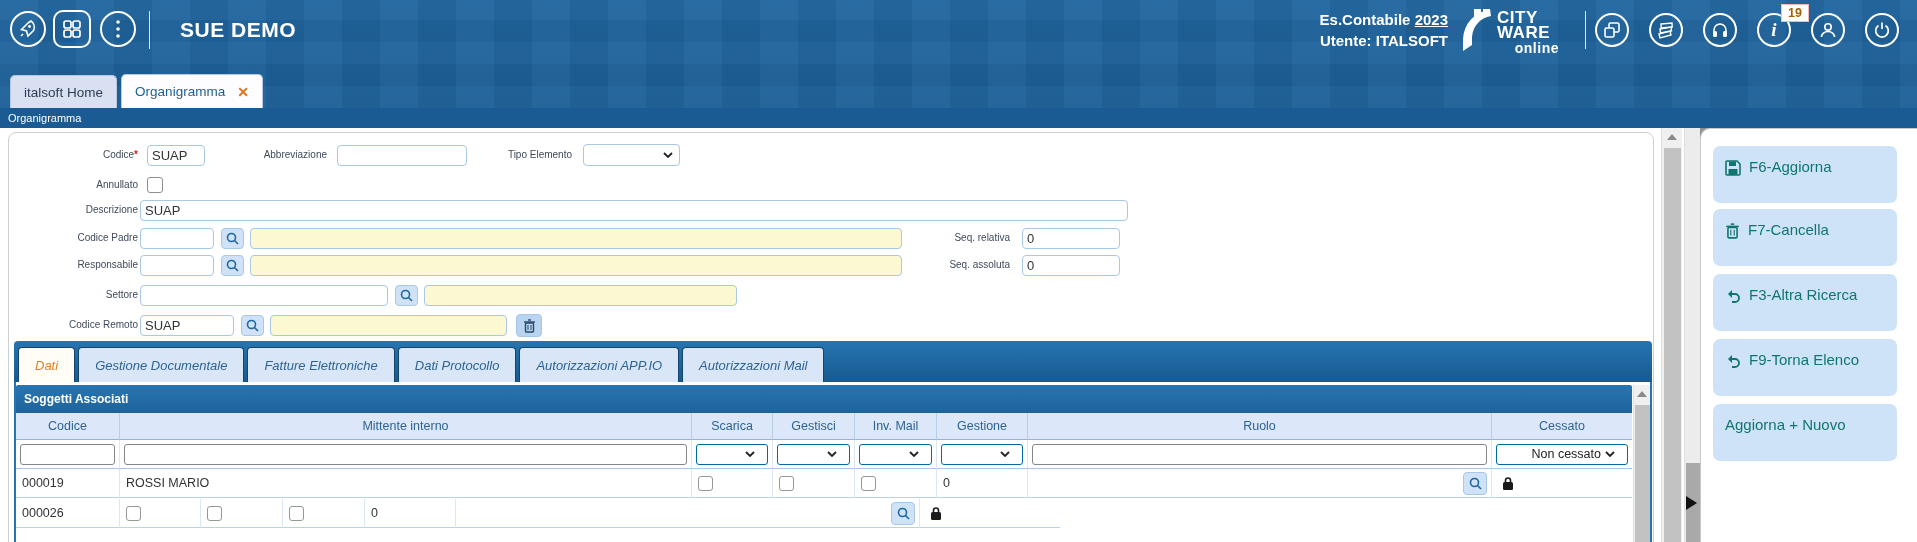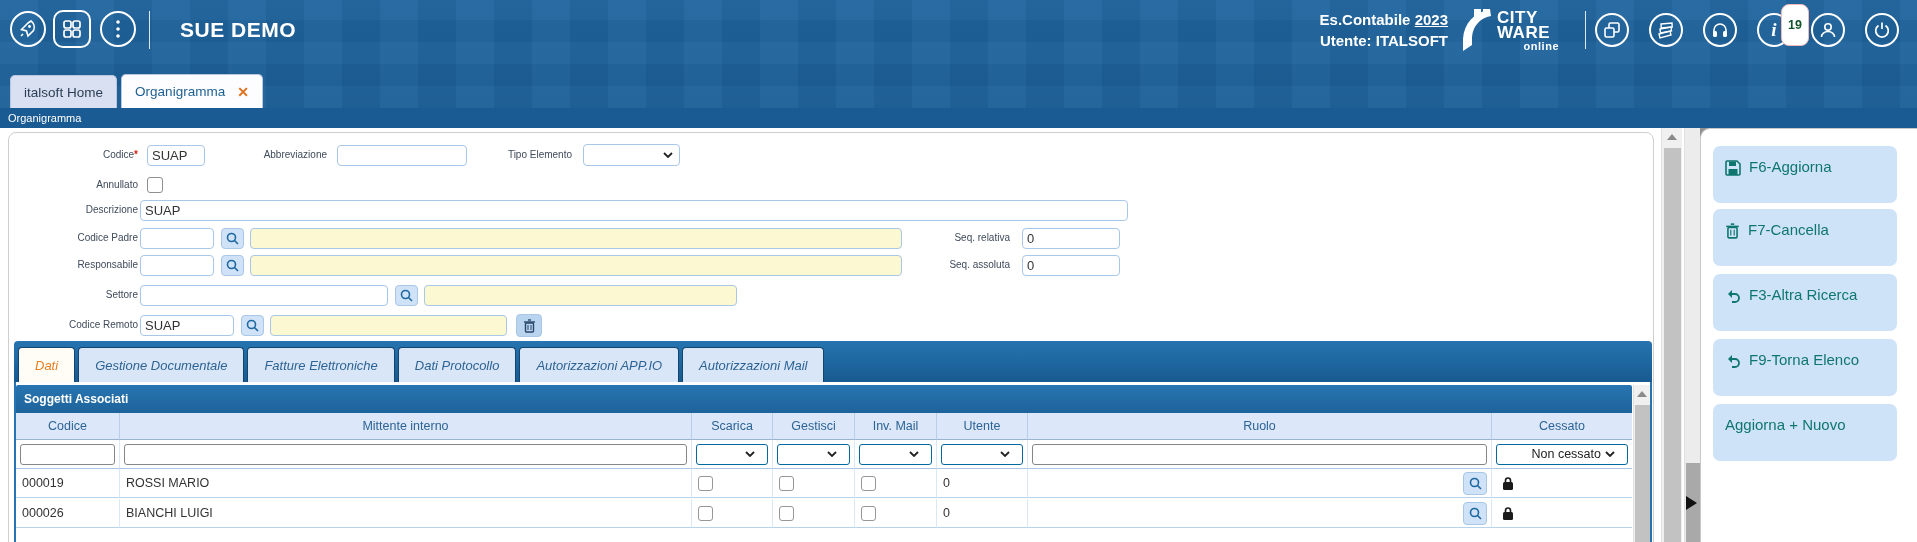--- a/index.html
+++ b/index.html
@@ -15,23 +15,23 @@
      repeating-linear-gradient(0deg, rgba(255,255,255,.02) 0 22px, rgba(0,0,0,.03) 22px 44px); }
   .circle-btn { width:36px; height:36px; border:2px solid #fff; border-radius:50%;
     display:flex; align-items:center; justify-content:center; color:#fff; cursor:pointer; }
   .sq-btn { width:38px; height:38px; border:2px solid #fff; border-radius:10px;
     display:flex; align-items:center; justify-content:center; color:#fff; cursor:pointer; }
   .hdr-divider { width:1px; background:rgba(255,255,255,.85); }
   .app-title { color:#fff; font-size:21px; font-weight:bold; letter-spacing:.5px; }
   .ctx { color:#fff; font-size:15px; font-weight:bold; text-align:right; line-height:21px; }
   .ctx u { text-decoration:underline; }
   .logo-txt { color:#fff; font-weight:bold; line-height:15px; font-size:17px; letter-spacing:.5px; }
-  .logo-online { color:#fff; font-size:11px; font-weight:bold; letter-spacing:.5px; }
-  .badge { background:#fff; color:#14532d; font-size:12.5px; font-weight:bold;
-    border-radius:8px; padding:13px 6px; border:1px solid #f3b9b9; }
+  .logo-online { color:#fff; font-size:14px; font-weight:bold; letter-spacing:.5px; }
+  .badge { background:#fff; color:#a16207; font-size:12.5px; font-weight:bold;
+    border-radius:0; padding:1px 6px; border:1px solid #f3b9b9; }
   
   .tab { position:absolute; border-radius:5px 5px 0 0; font-size:13.5px;
     display:flex; align-items:center; justify-content:center; cursor:pointer; }
   .tab.inactive { background:#d8e0f2; color:#2c3e55; border:1px solid #b9c6df; border-bottom:none; }
   .tab.active { background:#fdfdff; color:#1e5f93; border:1px solid #b9c6df; border-bottom:none; }
   .tab-close { color:#e2711d; font-weight:bold; font-size:14px; margin-left:12px; cursor:pointer; }
   .crumb-bar { left:0; top:108px; width:1917px; height:20px; background:#1a5b93;
     color:#fff; font-size:11px; line-height:20px; padding-left:8px; }
   
   .main-panel { left:8px; top:132px; width:1646px; height:420px; background:#fff;
@@ -273,21 +273,21 @@
 
 <div class="abs table-wrap">
   <div class="sog-bar">Soggetti Associati</div>
 
   <div class="trow" style="top:31px;">
     <div class="hcell" style="width:104px;">Codice</div>
     <div class="hcell" style="width:572px;">Mittente interno</div>
     <div class="hcell" style="width:81px;">Scarica</div>
     <div class="hcell" style="width:82px;">Gestisci</div>
     <div class="hcell" style="width:82px;">Inv. Mail</div>
-    <div class="hcell" style="width:91px;">Utente</div>
+    <div class="hcell" style="width:91px;">Gestione</div>
     <div class="hcell" style="width:464px;">Ruolo</div>
     <div class="hcell" style="width:140px;border-right:none;">Cessato</div>
   </div>
 
   <div class="trow" style="top:58px;">
     <div class="fcell" style="width:104px;">
         <input class="filt-in" value="" style="">
       </div>
     <div class="fcell" style="width:572px;">
         <input class="filt-in" value="" style="">
@@ -358,21 +358,20 @@
     <div class="dcell" style="width:140px;border-right:none;">
       <svg width="12" height="15" viewBox="0 0 12 15" style="margin-left:4px;">
         <rect x="1" y="6" width="10" height="8" rx="1.5" fill="#1a1a1a"></rect>
         <path d="M3.5 6 V4.5 a2.5 2.5 0 0 1 5 0 V6" fill="none" stroke="#1a1a1a" stroke-width="1.6"></path>
       </svg>
     </div>
   </div>
 
   <div class="trow" style="top:117px;">
     <div class="dcell" style="width:104px;">000026</div>
-    <div class="dcell" style="width:572px;">BIANCHI LUIGI</div>
     <div class="dcell" style="width:81px;padding-left:0;">
         <input type="checkbox" class="rchk" style="">
       </div>
     <div class="dcell" style="width:82px;padding-left:0;">
         <input type="checkbox" class="rchk" style="">
       </div>
     <div class="dcell" style="width:82px;padding-left:0;">
         <input type="checkbox" class="rchk" style="">
       </div>
     <div class="dcell" style="width:91px;">0</div>

